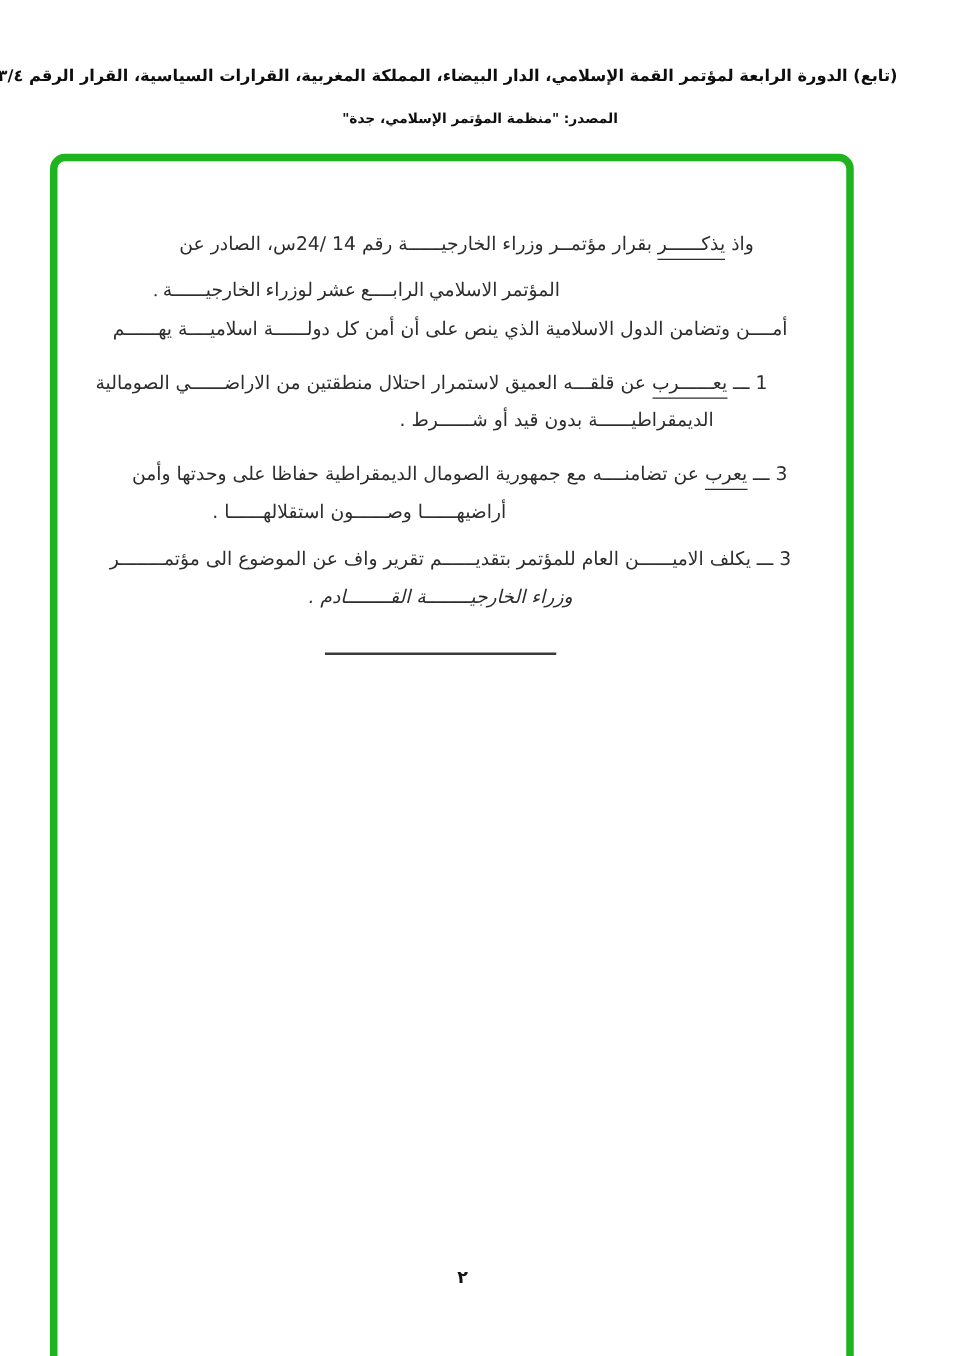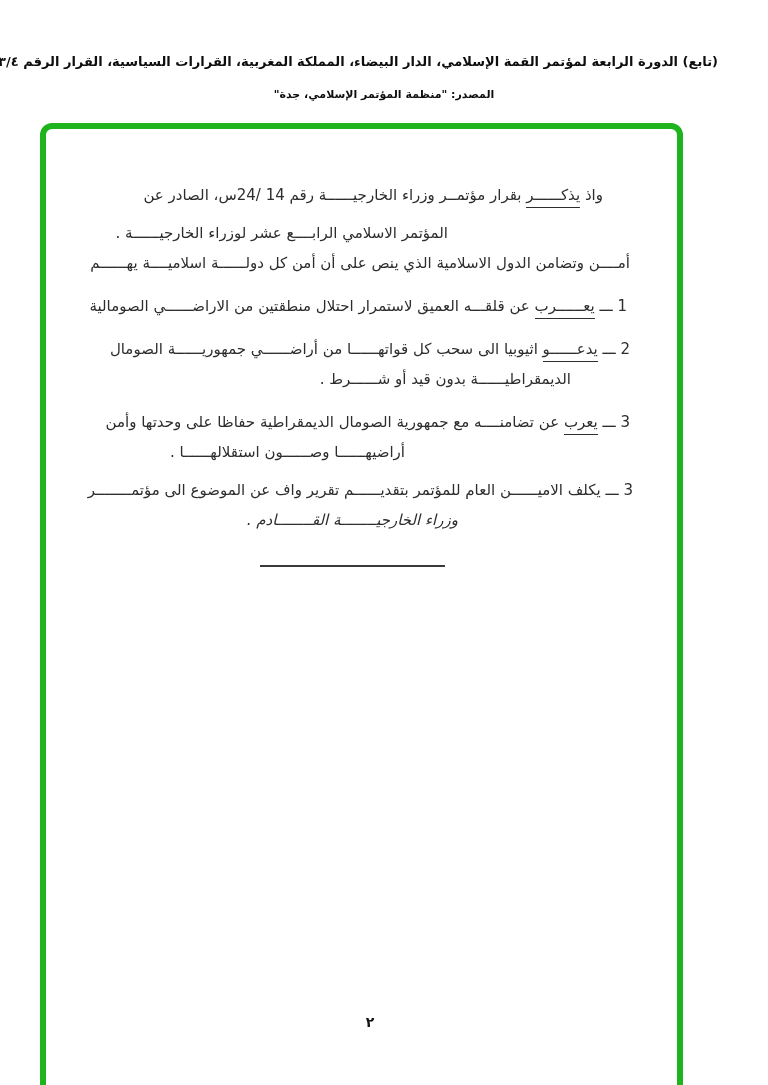--- a/index.html
+++ b/index.html
@@ -44,24 +44,23 @@
 
 <div>
 
   <div class="header-line-1" dir="rtl">(تابع) الدورة الرابعة لمؤتمر القمة الإسلامي، الدار البيضاء، المملكة المغربية، القرارات السياسية، القرار الرقم ١٣/٤-س (ق.أ)</div>
 
   <div class="header-line-2" dir="rtl">المصدر:  "منظمة المؤتمر الإسلامي، جدة"</div>
 
   <div class="green-box">
     <div class="doc-body" dir="rtl">
         <div class="line" style="margin-top: 0px; margin-right: 30px;"><span class="">واذ </span><span class="u">يذكــــــر</span><span class=""> بقرار مؤتمــر وزراء الخارجيــــــة رقم ‎24/ 14‎س، الصادر عن</span></div>
-        <div class="line" style="margin-top: 8px; margin-right: 185px;"><span class="">المؤتمر الاسلامي الرابــــع عشر لوزراء الخارجيــــــة .</span></div>
+        <div class="line" style="margin-top: 8px; margin-right: 185px; font-family: Liberation Serif, serif;"><span class="">المؤتمر الاسلامي الرابــــع عشر لوزراء الخارجيــــــة .</span></div>
         <div class="line" style="margin-top: 0px; margin-right: 3px;"><span class="">أمــــن وتضامن الدول الاسلامية الذي ينص على أن أمن كل دولــــــة اسلاميــــة يهــــــم</span></div>
-        <div class="line" style="margin-top: 13px; margin-right: 6px;"><span class="">1 ـــ </span><span class="u">يعــــــرب</span><span class=""> عن قلقـــه العميق لاستمرار احتلال منطقتين من الاراضــــــي الصومالية</span></div>
-        <div class="line" style="margin-top: 13px; margin-right: 3px;"><span class="">2 ـــ </span><span class="u">يدعــــــو</span><span class=""> اثيوبيا الى سحب كل قواتهــــــا من أراضــــــي جمهوريــــــة الصومال</span></div>
+        <div class="line" style="margin-top: 13px; margin-right: 19px;"><span class="">1 ـــ </span><span class="u">يعــــــرب</span><span class=""> عن قلقـــه العميق لاستمرار احتلال منطقتين من الاراضــــــي الصومالية</span></div>
         <div class="line" style="margin-top: 0px; margin-right: 62px;"><span class="">الديمقراطيــــــة بدون قيد أو شــــــرط .</span></div>
         <div class="line" style="margin-top: 13px; margin-right: 3px;"><span class="">3 ـــ </span><span class="u">يعرب</span><span class=""> عن تضامنــــه مع جمهورية الصومال الديمقراطية حفاظا على وحدتها وأمن</span></div>
         <div class="line" style="margin-top: 0px; margin-right: 228px;"><span class="">أراضيهــــــا وصــــــون استقلالهــــــا .</span></div>
         <div class="line" style="margin-top: 8px; margin-right: 0px;"><span class="">3 ـــ يكلف الاميــــــن العام للمؤتمر بتقديــــــم تقرير واف عن الموضوع الى مؤتمــــــــر</span></div>
         <div class="line" style="margin-top: 0px; margin-right: 175px; font-style: italic;"><span class="">وزراء الخارجيــــــــة القــــــــادم .</span></div>
       </div>
     <div class="doc-body" style="padding-top:0">
       <div class="divider"></div>
     </div>
   </div>

